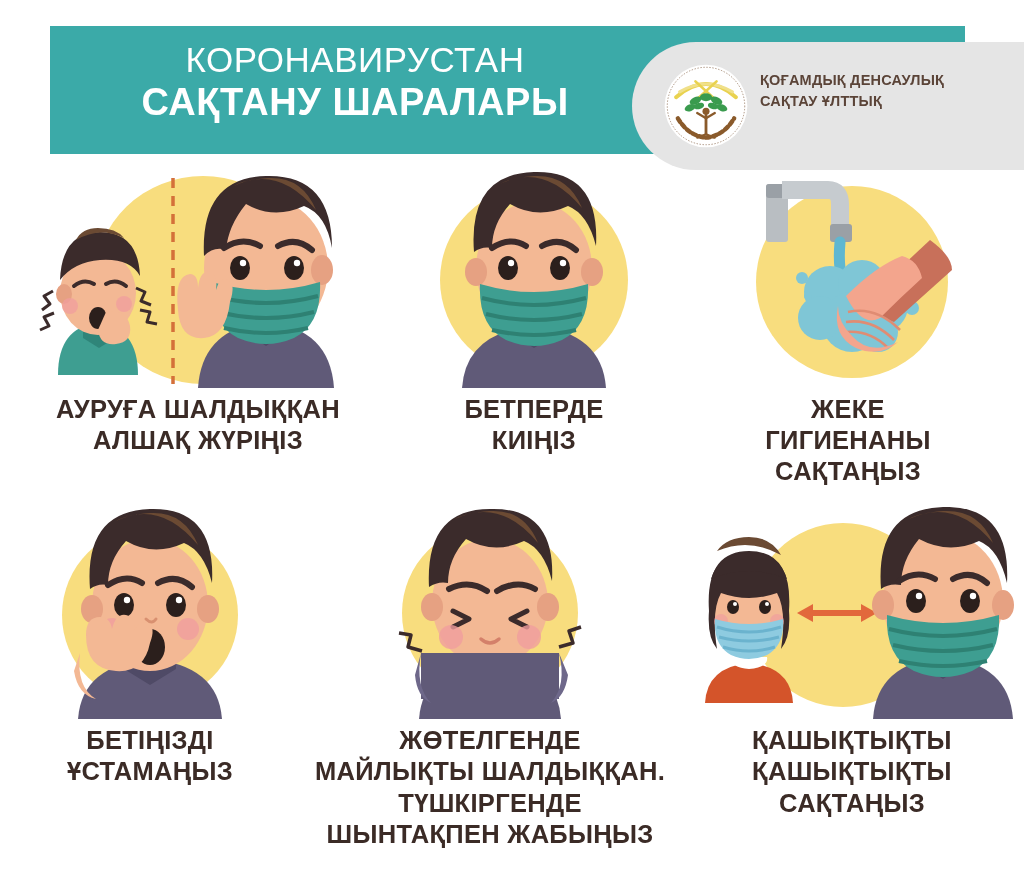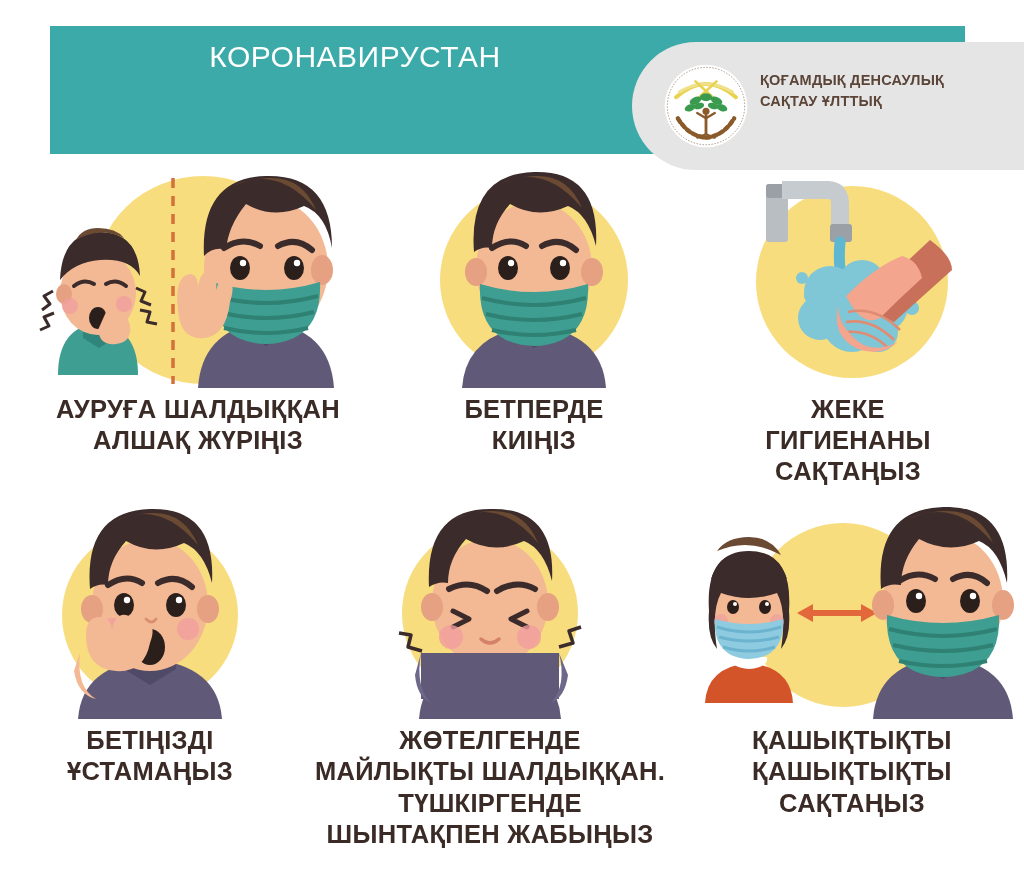--- a/index.html
+++ b/index.html
@@ -15,21 +15,21 @@
   .header-wrap{position:absolute;left:0;top:26px;width:1024px;height:128px;}
   .header-band{
     position:absolute;left:50px;top:0;width:915px;height:128px;
     background:#3BAAA8;
   }
   .header-title{
     position:absolute;left:90px;top:14px;width:530px;
     text-align:center;color:#ffffff;line-height:1.12;
   }
   .header-title .line1{
-    display:block;font-size:30px;font-weight:400;letter-spacing:.5px;
+    display:block;font-size:35px;font-weight:400;letter-spacing:.5px;
   }
   .header-title .line2{
     display:block;font-size:38px;font-weight:bold;letter-spacing:.5px;margin-top:2px;
   }
   .logo-panel{
     position:absolute;left:632px;top:16px;width:392px;height:128px;
     background:#e5e5e5;
     border-top-left-radius:120px;border-bottom-left-radius:120px;
   }
   .logo-emblem{
@@ -55,20 +55,21 @@
   .caption span{display:block;}
 </style>
 </head>
 <body>
 
 <div class="header-wrap">
   <div class="header-band"></div>
 
   <div class="header-title">
     <span class="line1">КОРОНАВИРУСТАН</span>
+    <span class="line2">САҚТАНУ ШАРАЛАРЫ</span>
   </div>
 
   <div class="logo-panel">
     <div class="logo-emblem">
       <svg viewBox="0 0 100 100" width="88" height="88">
         <circle cx="50" cy="50" r="47" fill="#ffffff"></circle>
 
         <circle cx="50" cy="50" r="44" fill="none" stroke="#8A6A4F" stroke-width="0.8" stroke-dasharray="1.6 1.8"></circle>
 
         <path d="M16 40 Q50 10 84 40" fill="none" stroke="#E9D24F" stroke-width="4.5" stroke-linecap="round"></path>

